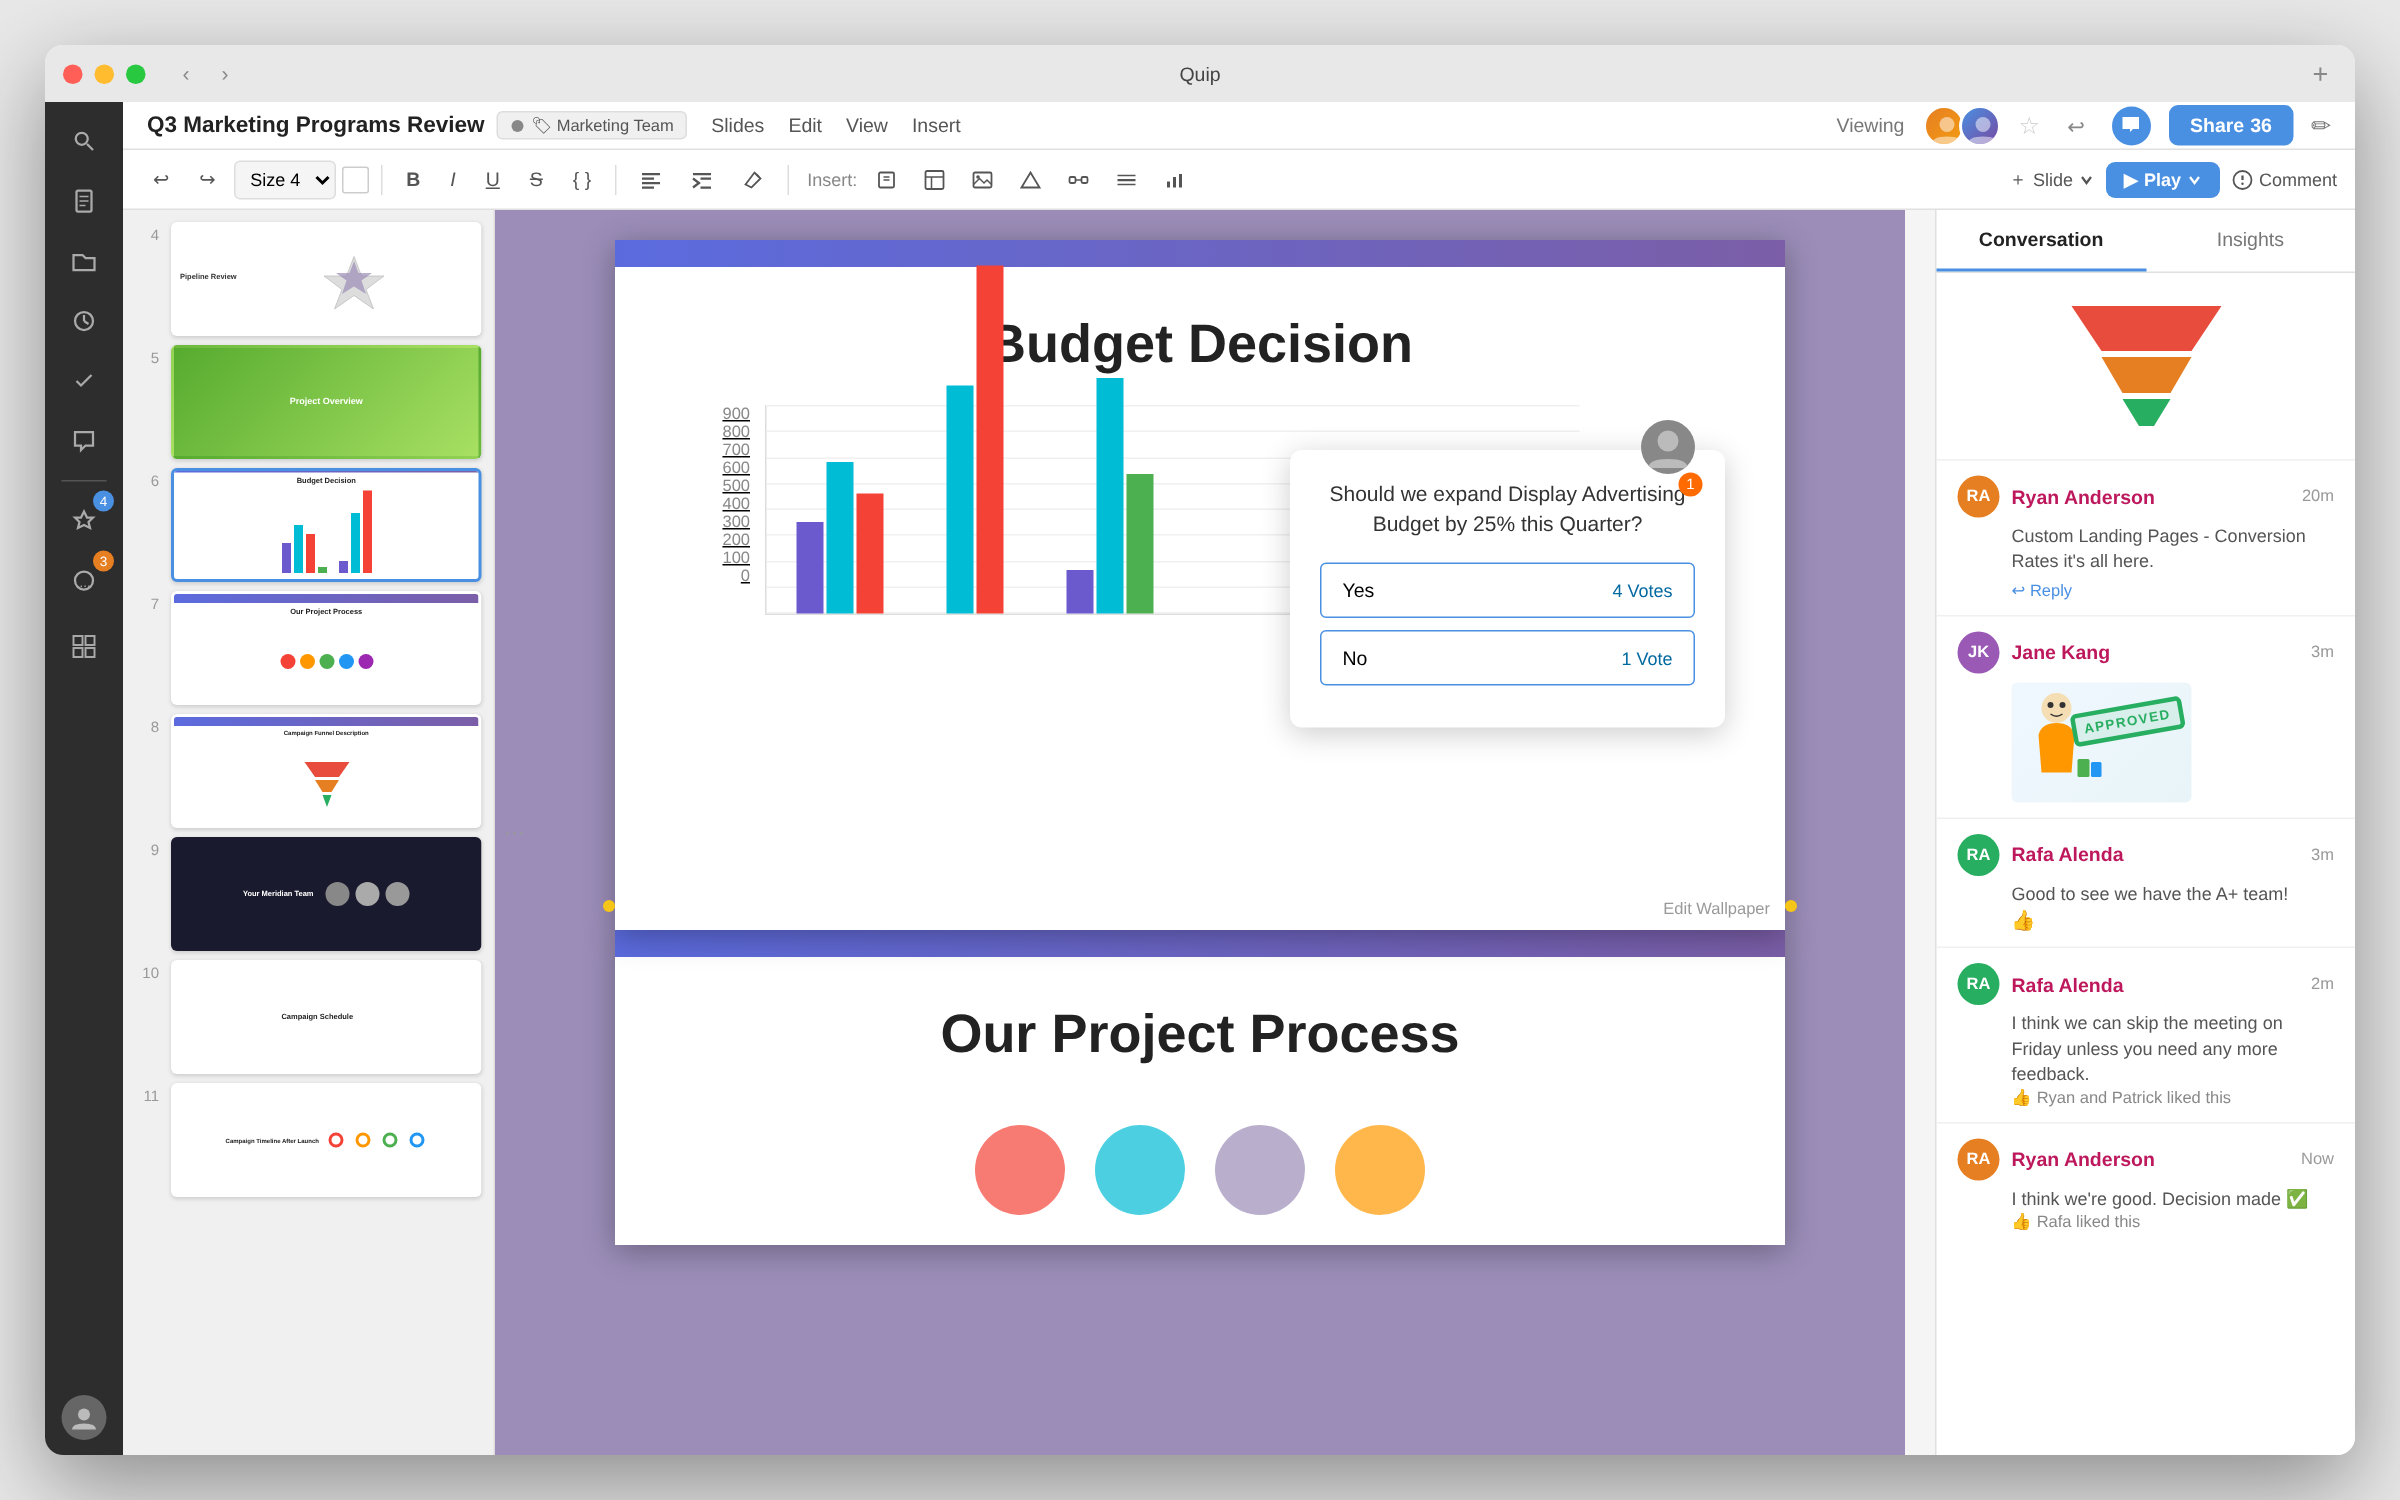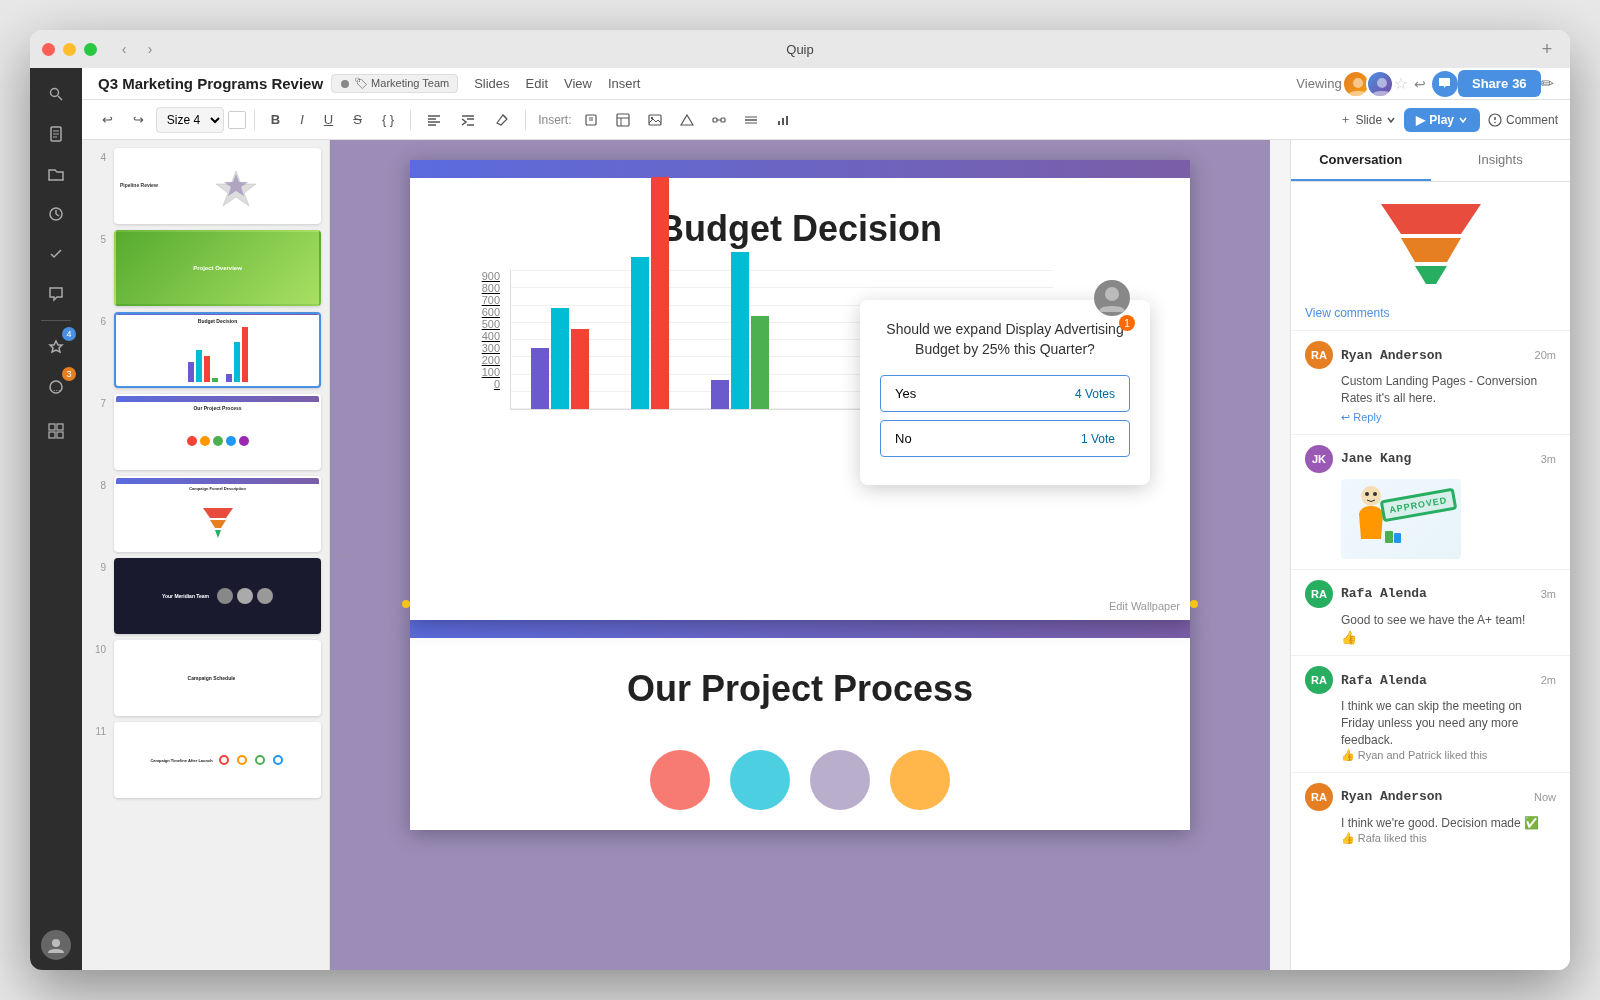--- a/index.html
+++ b/index.html
@@ -33,21 +33,21 @@
 
     
     .main-area { flex: 1; display: flex; flex-direction: column; overflow: hidden; }
 
     
     .header { height: 32px; background: white; border-bottom: 1px solid #e0e0e0; display: flex; align-items: center; padding: 0 16px; gap: 8px; }
     .doc-title { font-size: 15px; font-weight: 600; color: #222; }
     .team-badge { background: #f0f0f0; border: 1px solid #ddd; border-radius: 4px; padding: 2px 8px; font-size: 11px; color: #555; display: flex; align-items: center; gap: 4px; }
     .header-nav { display: flex; gap: 16px; font-size: 13px; color: #555; margin-left: 8px; }
     .header-nav span { cursor: pointer; }
-    .header-right { margin-left: auto; display: flex; align-items: center; }
+    .header-right { margin-left: auto; display: flex; align-items: center; gap: 12px; }
     .viewing-text { font-size: 13px; color: #777; }
     .avatar-group { display: flex; }
     .avatar-sm { width: 28px; height: 28px; border-radius: 50%; border: 2px solid white; overflow: hidden; background: #888; margin-left: -4px; }
     .avatar-sm:first-child { margin-left: 0; }
     .star-icon { font-size: 16px; color: #ccc; cursor: pointer; }
     .share-btn { background: #4a90e2; color: white; border: none; border-radius: 6px; padding: 6px 14px; font-size: 13px; font-weight: 600; cursor: pointer; display: flex; align-items: center; gap: 4px; }
     .edit-icon { font-size: 16px; color: #777; cursor: pointer; }
     .undo-redo { display: flex; gap: 2px; }
     .undo-btn { width: 24px; height: 24px; background: transparent; border: none; cursor: pointer; color: #888; font-size: 14px; display: flex; align-items: center; justify-content: center; }
     .chat-icon-btn { width: 26px; height: 26px; background: #4a90e2; border-radius: 50%; display: flex; align-items: center; justify-content: center; color: white; font-size: 12px; cursor: pointer; }
@@ -112,21 +112,21 @@
     
     .funnel-area { padding: 12px; display: flex; justify-content: center; }
     .funnel-svg { width: 120px; height: 100px; }
 
     .view-comments { padding: 0 14px 10px; font-size: 12px; color: #4a90e2; cursor: pointer; text-decoration: none; display: block; }
     
     
     .comment-item { padding: 10px 14px; border-top: 1px solid #f0f0f0; }
     .comment-header { display: flex; align-items: center; gap: 8px; margin-bottom: 4px; }
     .comment-avatar { width: 28px; height: 28px; border-radius: 50%; flex-shrink: 0; display: flex; align-items: center; justify-content: center; font-size: 11px; font-weight: 600; color: white; }
-    .comment-name { font-size: 13px; font-weight: 600; color: #404040; font-family: Liberation Mono, monospace; }
+    .comment-name { font-size: 13px; font-weight: 600; color: #be185d; }
     .comment-time { font-size: 11px; color: #999; margin-left: auto; }
     .comment-text { font-size: 12px; color: #555; line-height: 1.4; padding-left: 36px; }
     .comment-reply { font-size: 11px; color: #4a90e2; cursor: pointer; padding-left: 36px; margin-top: 4px; }
     .emoji-reaction { font-size: 13px; padding-left: 36px; margin-top: 2px; }
     .reaction-text { font-size: 11px; color: #888; padding-left: 36px; }
     
     
     .approved-sticker { padding-left: 36px; margin-top: 6px; }
     .approved-img { width: 120px; height: 80px; background: #f9f9f9; border-radius: 4px; display: flex; align-items: center; justify-content: center; position: relative; overflow: hidden; }
 
@@ -646,21 +646,20 @@
           <div class="right-panel-content">
 
             <div class="funnel-area">
               <svg class="funnel-svg" viewBox="0 0 120 100">
                 <polygon points="10,10 110,10 90,40 30,40" fill="#e74c3c"></polygon>
                 <polygon points="30,44 90,44 76,68 44,68" fill="#e67e22"></polygon>
                 <polygon points="44,72 76,72 65,90 55,90" fill="#27ae60"></polygon>
               </svg>
             </div>
 
-            <a class="view-comments">View comments</a>
 
             <div class="comment-item">
               <div class="comment-header">
                 <div class="comment-avatar" style="background:#e67e22;">RA</div>
                 <span class="comment-name">Ryan Anderson</span>
                 <span class="comment-time">20m</span>
               </div>
               <div class="comment-text">Custom Landing Pages - Conversion Rates it's all here.</div>
               <div class="comment-reply">↩ Reply</div>
             </div>

